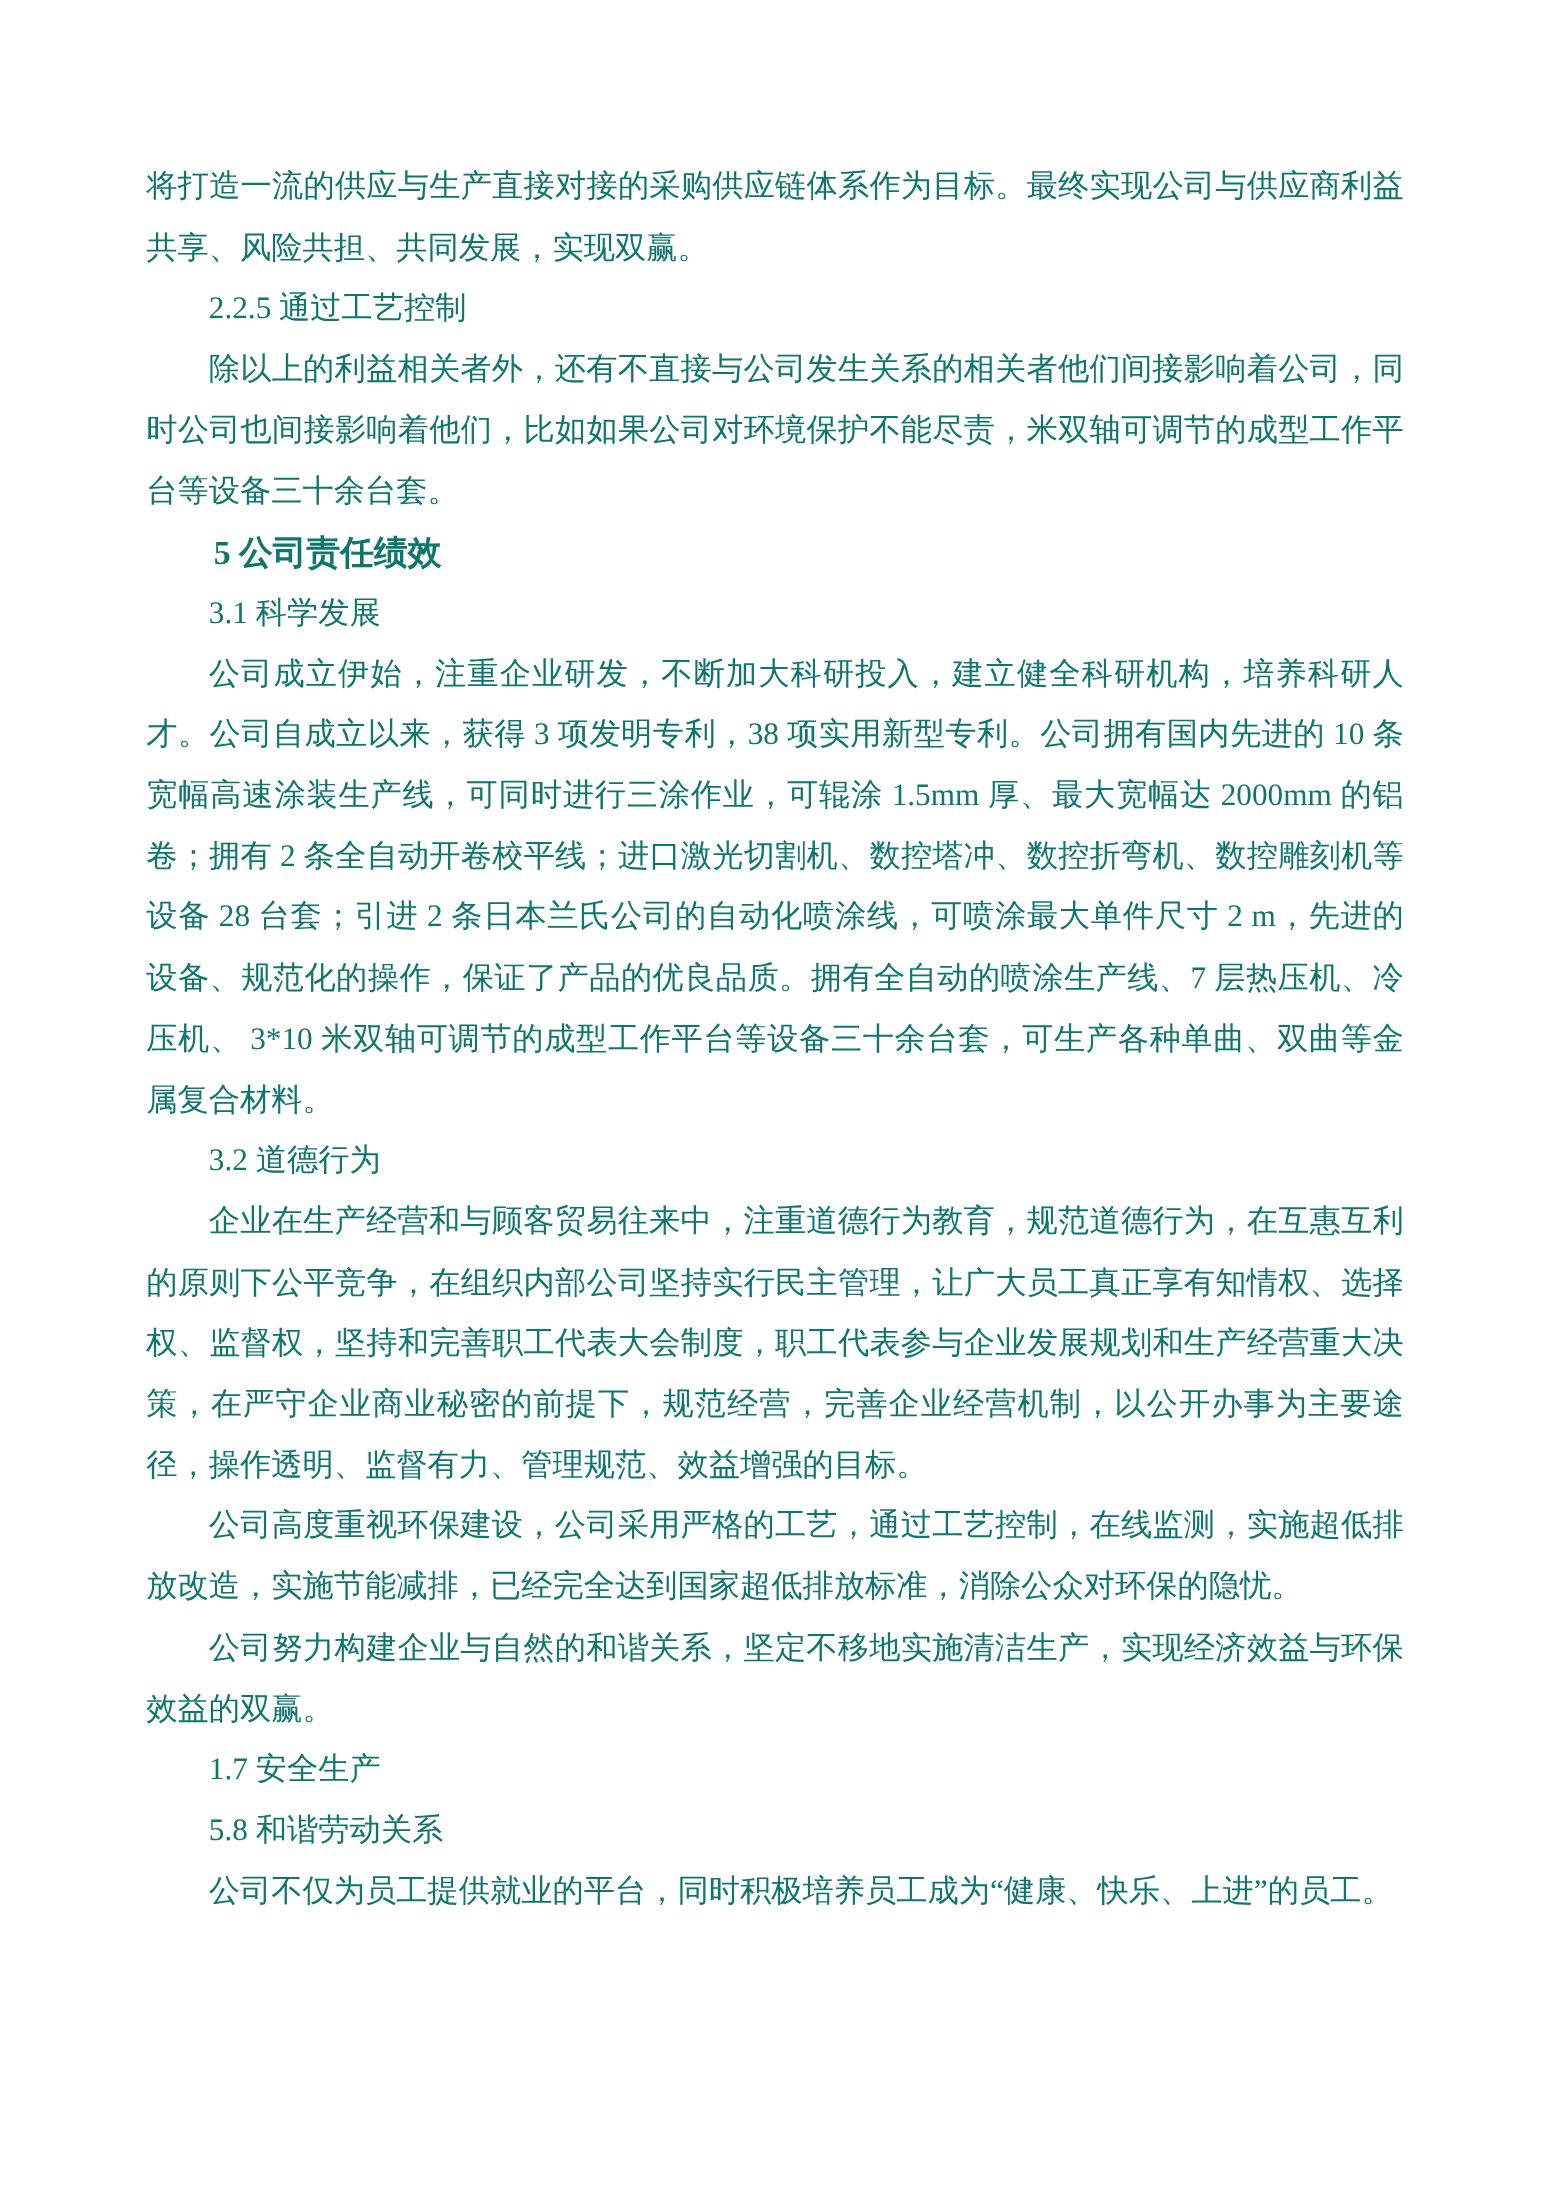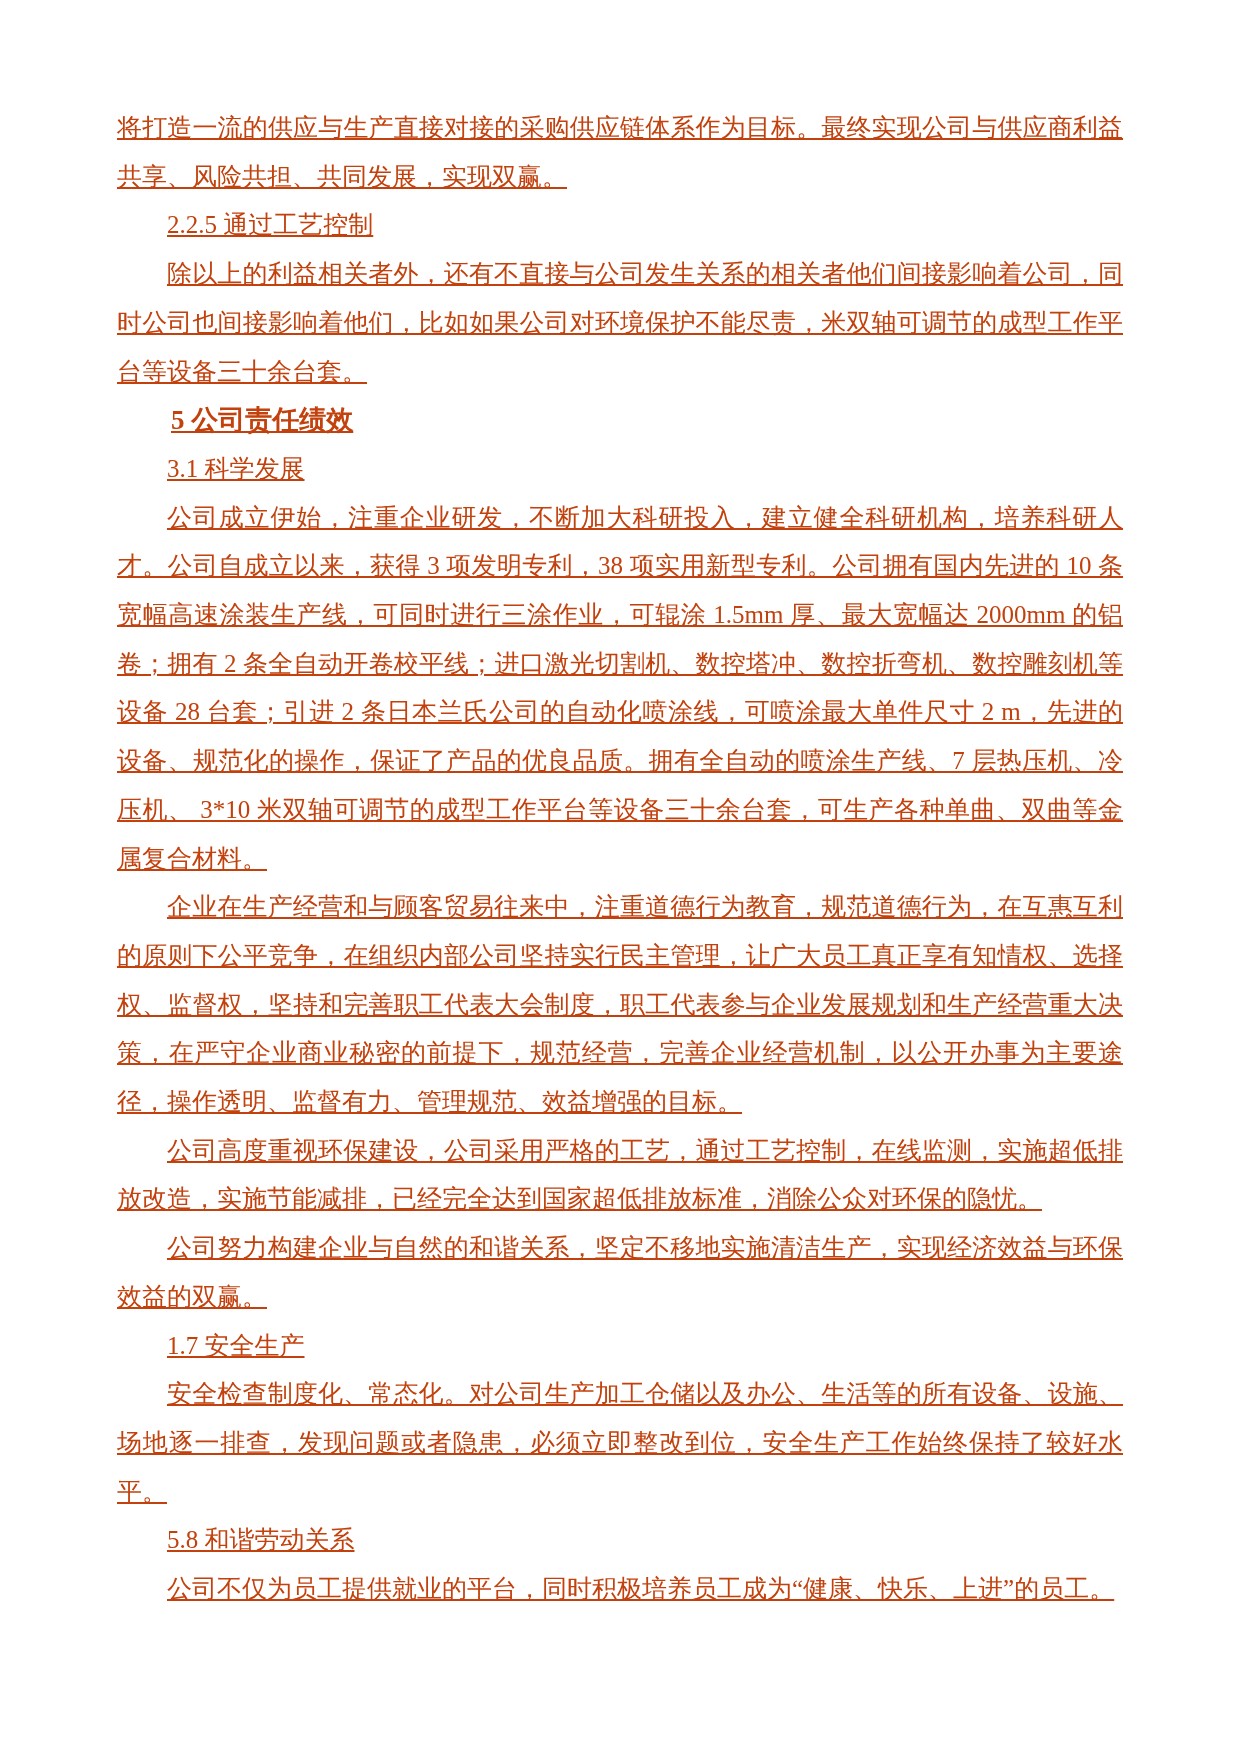--- a/index.html
+++ b/index.html
@@ -14,27 +14,26 @@
     width: 1240px;
     height: 1754px;
     margin: 0;
     background: #ffffff;
     color: #000000;
     overflow: hidden;
   }
   .content {
     position: absolute;
     left: 117px;
-    top: 104px;
+    top: 126px;
     width: 1006px;
     font-family: "Liberation Serif", "DejaVu Serif", serif;
     font-size: 25px;
     line-height: 48.7px;
-    color: #c2410c;
-    text-decoration: underline;
+    color: #0f766e;
   }
   .para {
     margin: 0;
     padding: 0;
     text-align: justify;
     text-justify: inter-character;
     word-break: normal;
   }
   .para.indent {
     text-indent: 2em;
@@ -48,21 +47,21 @@
 <body>
 
 <div class="page">
   <div class="content">
     <p class="para">将打造一流的供应与生产直接对接的采购供应链体系作为目标。最终实现公司与供应商利益共享、风险共担、共同发展，实现双赢。</p>
     <p class="para indent">2.2.5 通过工艺控制</p>
     <p class="para indent">除以上的利益相关者外，还有不直接与公司发生关系的相关者他们间接影响着公司，同时公司也间接影响着他们，比如如果公司对环境保护不能尽责，米双轴可调节的成型工作平台等设备三十余台套。</p>
     <p class="para indent heading">5 公司责任绩效</p>
     <p class="para indent">3.1 科学发展</p>
     <p class="para indent">公司成立伊始，注重企业研发，不断加大科研投入，建立健全科研机构，培养科研人才。公司自成立以来，获得 3 项发明专利，38 项实用新型专利。公司拥有国内先进的 10 条宽幅高速涂装生产线，可同时进行三涂作业，可辊涂 1.5mm 厚、最大宽幅达 2000mm 的铝卷；拥有 2 条全自动开卷校平线；进口激光切割机、数控塔冲、数控折弯机、数控雕刻机等设备 28 台套；引进 2 条日本兰氏公司的自动化喷涂线，可喷涂最大单件尺寸 2 m，先进的设备、规范化的操作，保证了产品的优良品质。拥有全自动的喷涂生产线、7 层热压机、冷压机、 3*10 米双轴可调节的成型工作平台等设备三十余台套，可生产各种单曲、双曲等金属复合材料。</p>
+    <p class="para indent">3.2 道德行为</p>
     <p class="para indent">企业在生产经营和与顾客贸易往来中，注重道德行为教育，规范道德行为，在互惠互利的原则下公平竞争，在组织内部公司坚持实行民主管理，让广大员工真正享有知情权、选择权、监督权，坚持和完善职工代表大会制度，职工代表参与企业发展规划和生产经营重大决策，在严守企业商业秘密的前提下，规范经营，完善企业经营机制，以公开办事为主要途径，操作透明、监督有力、管理规范、效益增强的目标。</p>
     <p class="para indent">公司高度重视环保建设，公司采用严格的工艺，通过工艺控制，在线监测，实施超低排放改造，实施节能减排，已经完全达到国家超低排放标准，消除公众对环保的隐忧。</p>
     <p class="para indent">公司努力构建企业与自然的和谐关系，坚定不移地实施清洁生产，实现经济效益与环保效益的双赢。</p>
     <p class="para indent">1.7 安全生产</p>
-    <p class="para indent">安全检查制度化、常态化。对公司生产加工仓储以及办公、生活等的所有设备、设施、场地逐一排查，发现问题或者隐患，必须立即整改到位，安全生产工作始终保持了较好水平。</p>
     <p class="para indent">5.8 和谐劳动关系</p>
     <p class="para indent">公司不仅为员工提供就业的平台，同时积极培养员工成为“健康、快乐、上进”的员工。</p>
   </div>
 </div>
 
 </body></html>

